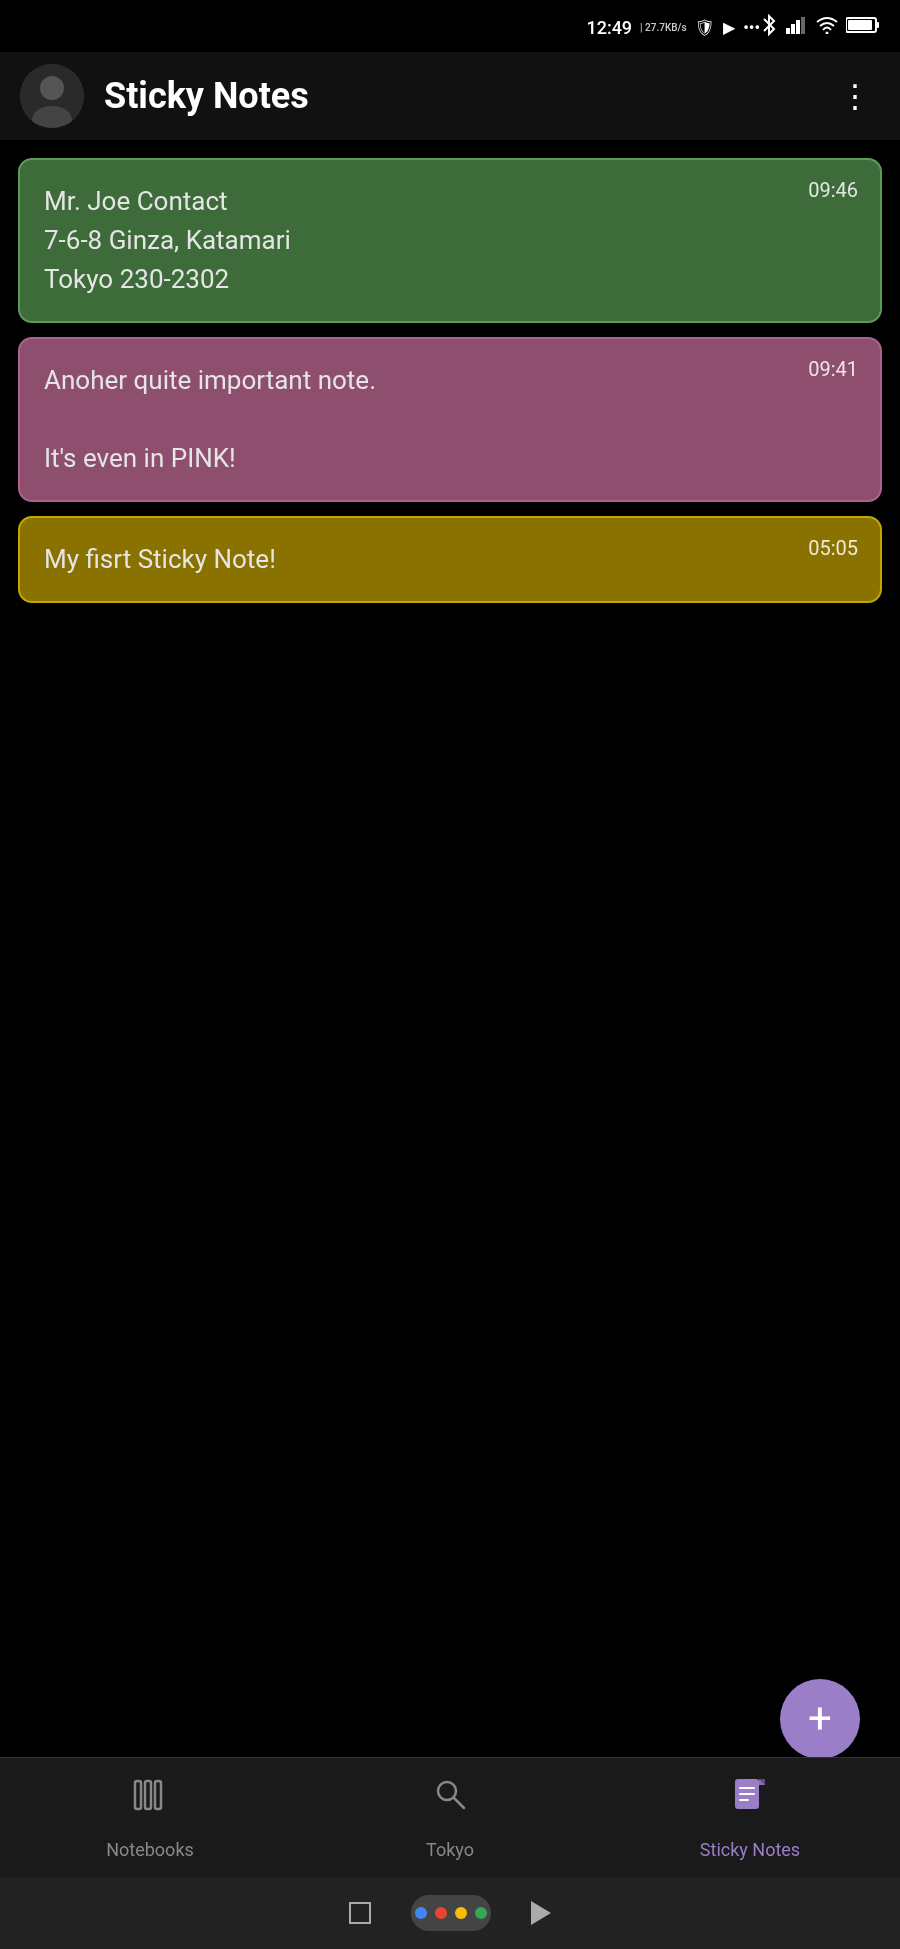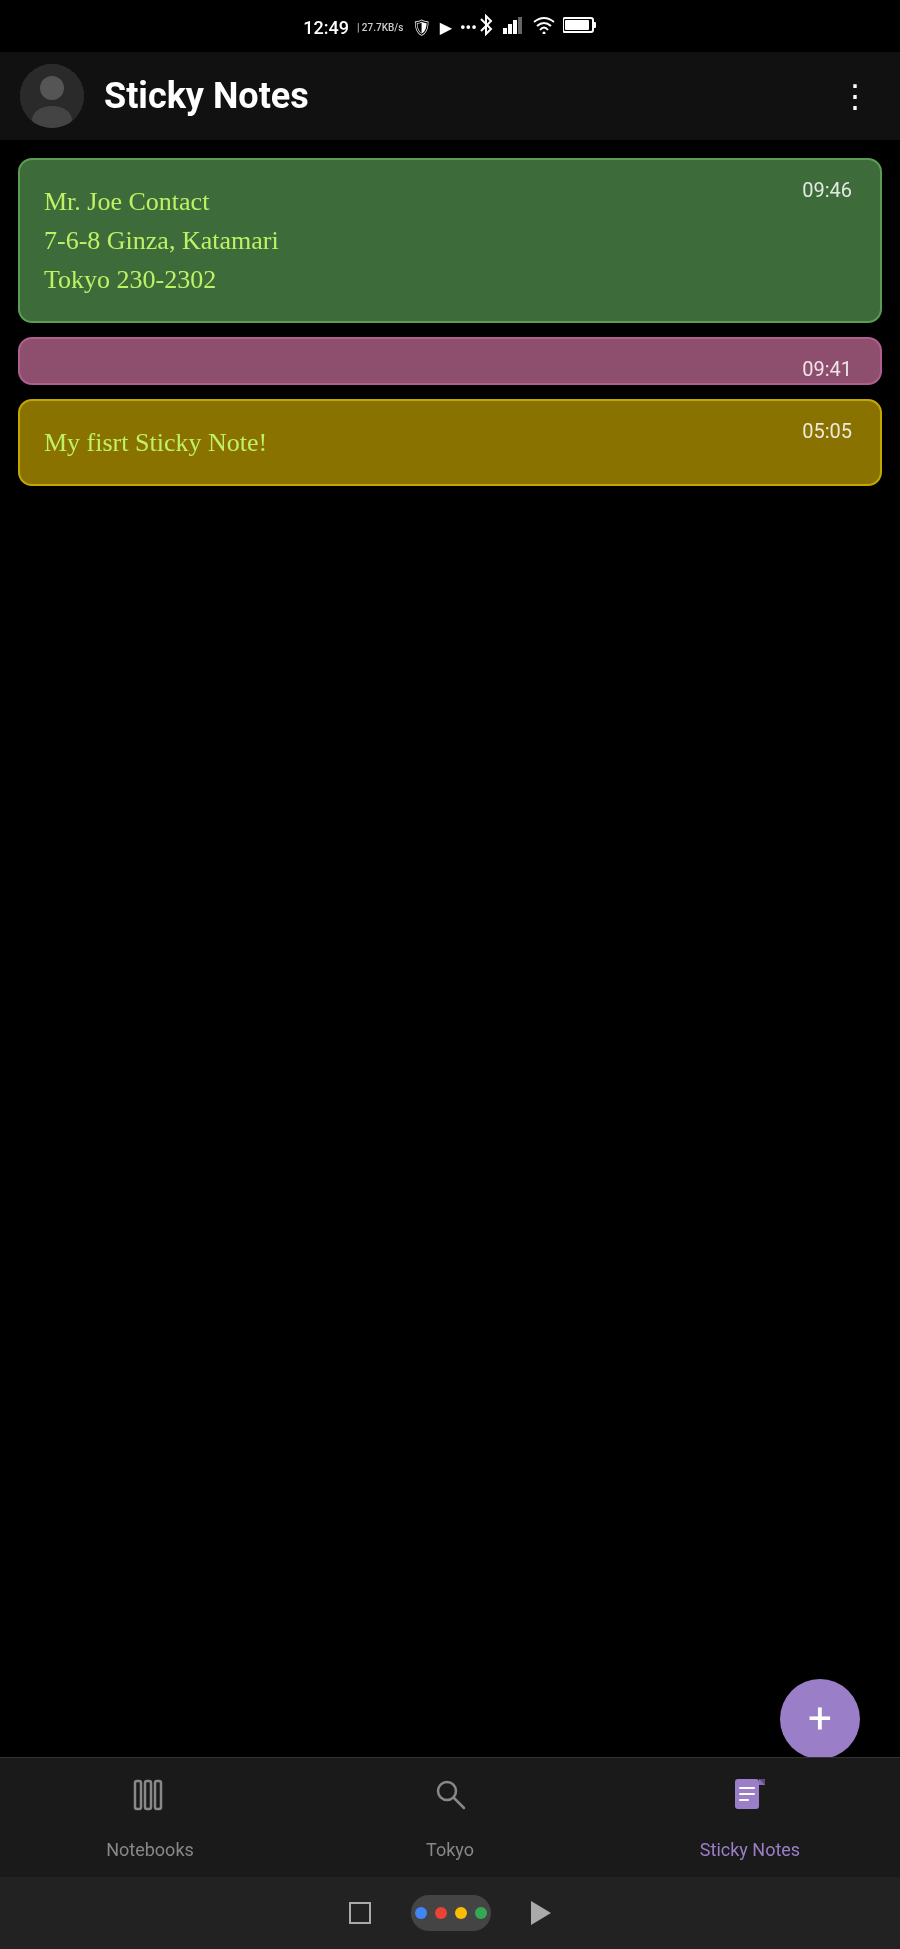--- a/index.html
+++ b/index.html
@@ -11,21 +11,21 @@
       background: #000;
       font-family: 'Roboto', Arial, sans-serif;
       color: #fff;
       overflow: hidden;
       position: relative;
     }
 
     
     .status-bar {
       display: flex;
-      justify-content: center;
+      justify-content: flex-end;
       align-items: center;
       padding: 8px 20px 6px 20px;
       height: 52px;
     }
     .status-left {
       font-size: 18px;
       font-weight: 500;
       color: #fff;
       display: flex;
       align-items: center;
@@ -96,33 +96,32 @@
       border: 2.5px solid #b06090;
     }
     .note-card.yellow {
       background: #8a7200;
       border: 2.5px solid #c4a800;
     }
 
     .note-time {
       position: absolute;
       top: 18px;
-      right: 28px;
+      right: 22px;
       font-size: 20px;
       color: rgba(255,255,255,0.85);
       font-weight: 400;
     }
 
     .note-text {
       font-size: 26px;
       line-height: 1.5;
-      color: #bef264;
+      color: #e5e5e5;
       font-weight: 400;
       padding-right: 80px;
-      font-family: Liberation Serif, serif;
     }
 
     
     .fab {
       position: absolute;
       bottom: 190px;
       right: 40px;
       width: 80px;
       height: 80px;
       border-radius: 50%;
@@ -289,20 +288,23 @@
 
   <div class="note-card green">
     <span class="note-time">09:46</span>
     <div class="note-text">
       Mr. Joe Contact<br>7-6-8 Ginza, Katamari<br>Tokyo 230-2302
     </div>
   </div>
 
   <div class="note-card pink">
     <span class="note-time">09:41</span>
+    <div class="note-text">
+      Anoher quite important note.<br><br>It's even in PINK!
+    </div>
   </div>
 
   <div class="note-card yellow">
     <span class="note-time">05:05</span>
     <div class="note-text">
       My fisrt Sticky Note!
     </div>
   </div>
 
 </div>

